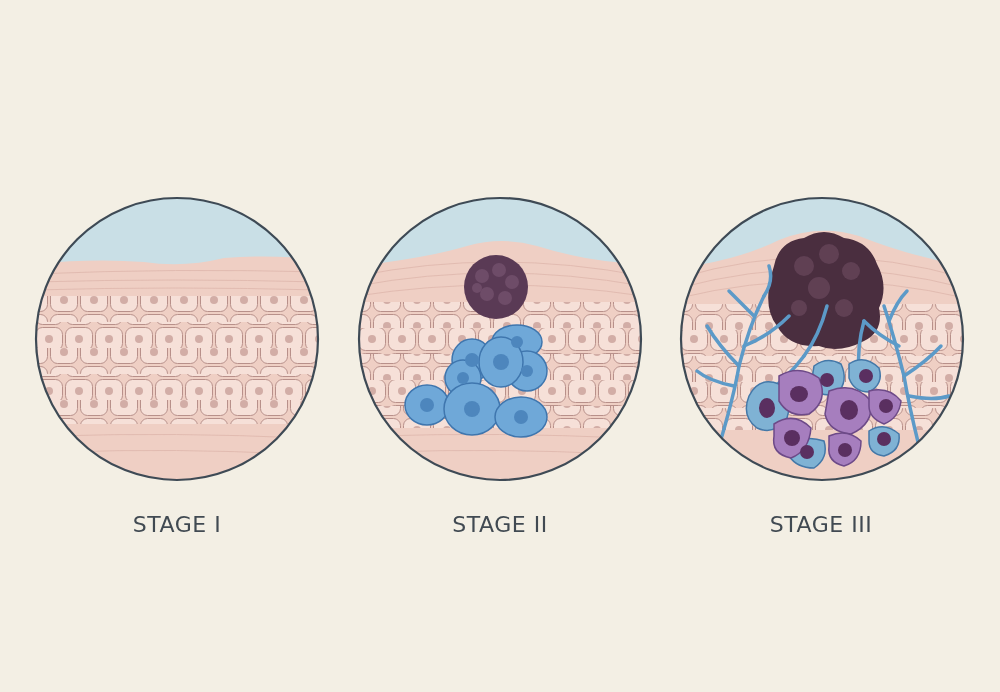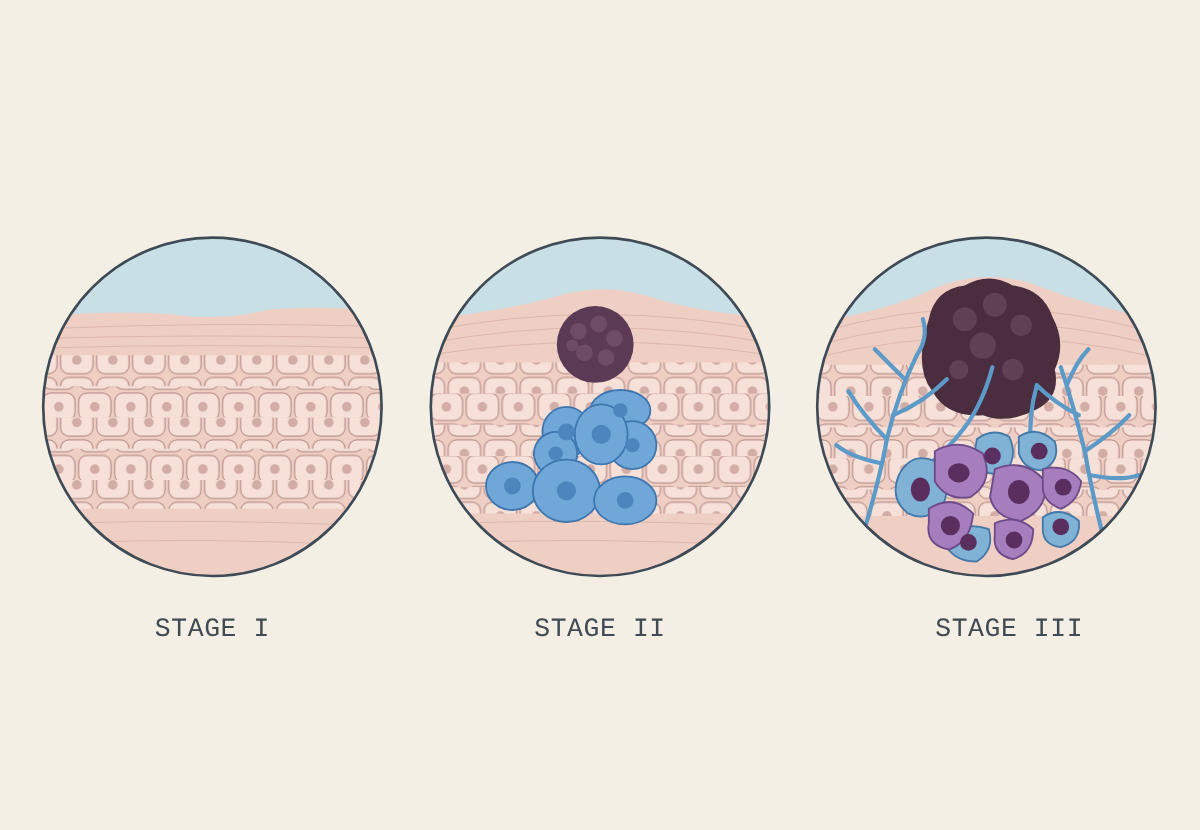--- a/index.html
+++ b/index.html
@@ -6,21 +6,21 @@
   body {
     width:1000px; height:692px; overflow:hidden;
     background:#F3EFE4;
     font-family:"DejaVu Sans", "Liberation Sans", sans-serif;
     position:relative;
   }
   .panel { position:absolute; top:196px; width:286px; height:286px; }
   .panel svg { display:block; width:286px; height:286px; }
   .label {
     position:absolute; top:512px; width:286px; text-align:center;
-    font-size:22px; letter-spacing:0.5px; color:#414A52; font-weight:500;font-family:Liberation Mono, monospace;
+    font-size:22px; letter-spacing:0.5px; color:#414A52; font-weight:500;
   }
 </style>
 </head>
 <body>
 
 <svg width="0" height="0" style="position:absolute">
   <defs>
     <clipPath id="circ">
         <circle cx="143" cy="143" r="141"></circle>
       </clipPath>
@@ -182,13 +182,13 @@
           <ellipse cx="120" cy="198" rx="9" ry="8"></ellipse>
         <ellipse cx="170" cy="214" rx="9" ry="10"></ellipse>
           <ellipse cx="207" cy="210" rx="7" ry="7"></ellipse>
         <ellipse cx="113" cy="242" rx="8" ry="8"></ellipse>
           <ellipse cx="166" cy="254" rx="7" ry="7"></ellipse>
       </g>
     </g>
     <circle cx="143" cy="143" r="141" fill="none" stroke="#3E4A55" stroke-width="2.2"></circle>
   </svg>
 </div>
-<div class="label" style="left:698px">STAGE III</div>
+<div class="label" style="left:678px">STAGE III</div>
 
 </body></html>

